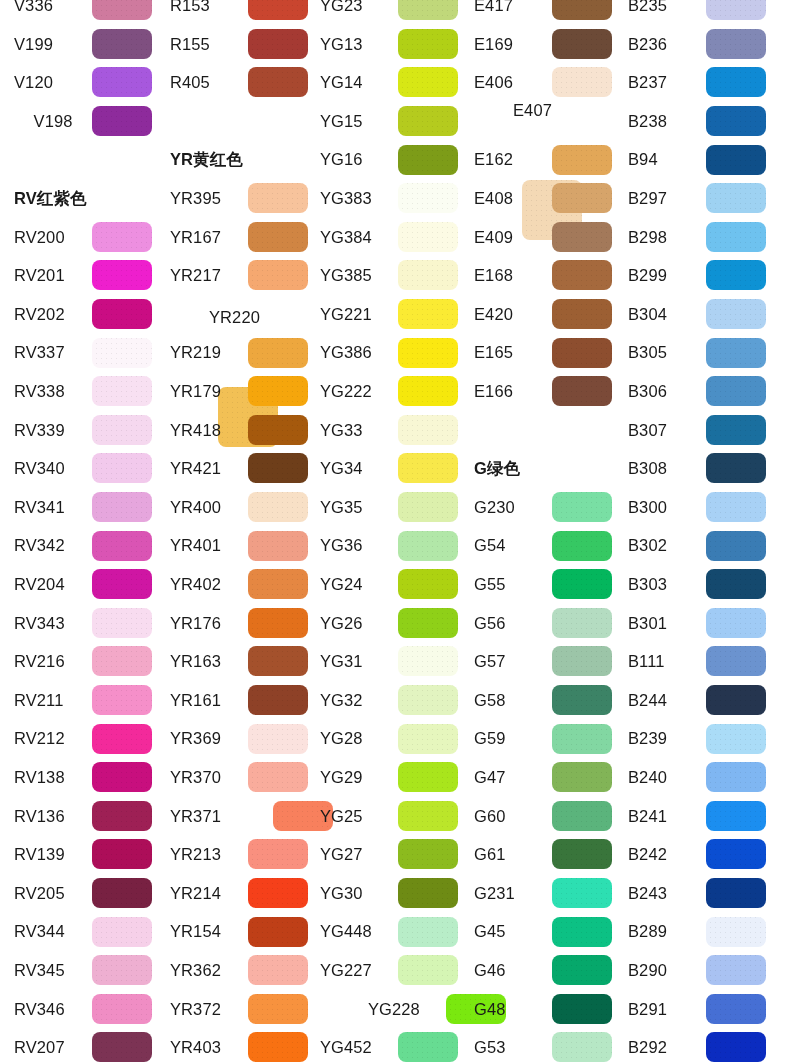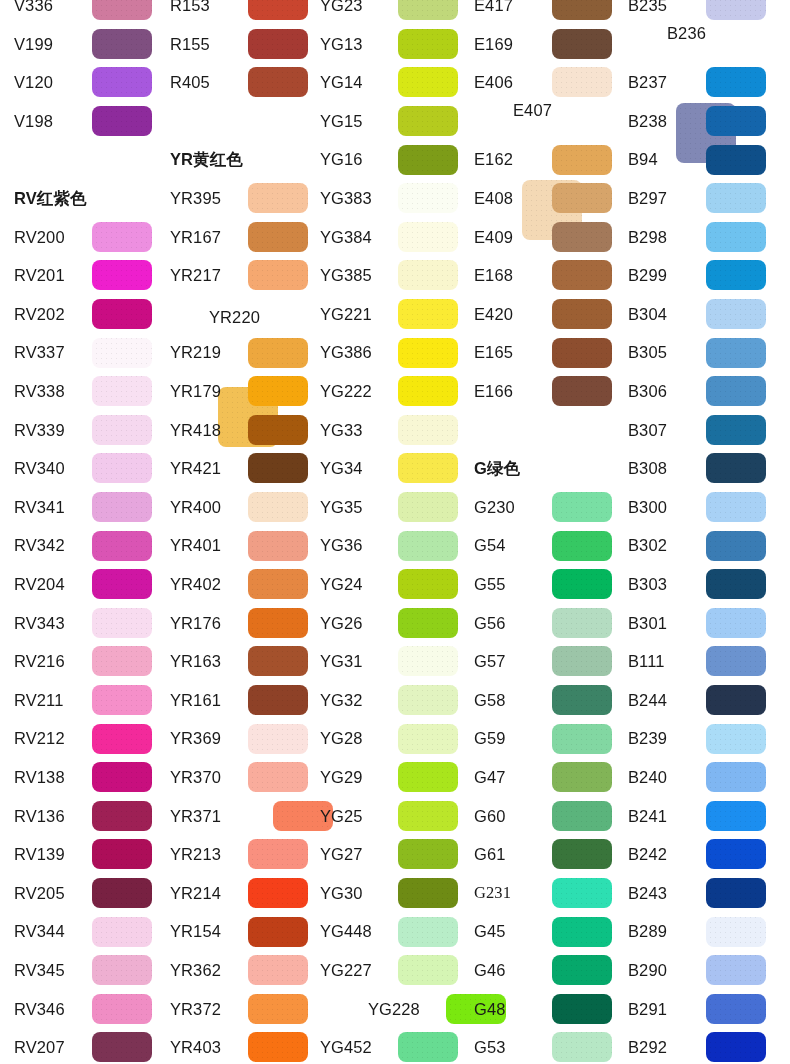--- a/index.html
+++ b/index.html
@@ -79,21 +79,21 @@
         <div class="sw filled" style="background: rgb(207, 122, 158);"></div>
       </div>
       <div class="cell" style="top: 24.6px;">
         <div class="lbl">V199</div>
         <div class="sw filled" style="background: rgb(127, 79, 128);"></div>
       </div>
       <div class="cell" style="top: 63.2px;">
         <div class="lbl">V120</div>
         <div class="sw filled" style="background: rgb(167, 88, 221);"></div>
       </div>
-      <div class="cell" style="top: 101.8px;">
+      <div class="cell" style="top: 101.8px; text-align: center;">
         <div class="lbl">V198</div>
         <div class="sw filled" style="background: rgb(142, 43, 156);"></div>
       </div>
       <div class="cell" style="top: 140.4px;">
         <div class="lbl"></div>
         <div class="sw empty"></div>
       </div>
       <div class="cell hdr" style="top: 179px;">
         <div class="lbl">RV红紫色</div>
         <div class="sw empty"></div>
@@ -501,21 +501,21 @@
         <div class="sw filled" style="background: rgb(130, 180, 87);"></div>
       </div>
       <div class="cell" style="top: 796.6px;">
         <div class="lbl">G60</div>
         <div class="sw filled" style="background: rgb(91, 180, 124);"></div>
       </div>
       <div class="cell" style="top: 835.2px;">
         <div class="lbl">G61</div>
         <div class="sw filled" style="background: rgb(57, 117, 59);"></div>
       </div>
-      <div class="cell" style="top: 873.8px; font-family: Liberation Serif, serif;">
+      <div class="cell" style="top: 873.8px;">
         <div class="lbl">G231</div>
         <div class="sw filled" style="background: rgb(45, 223, 178);"></div>
       </div>
       <div class="cell" style="top: 912.4px;">
         <div class="lbl">G45</div>
         <div class="sw filled" style="background: rgb(12, 193, 132);"></div>
       </div>
       <div class="cell" style="top: 951px;">
         <div class="lbl">G46</div>
         <div class="sw filled" style="background: rgb(6, 168, 107);"></div>
@@ -527,21 +527,21 @@
       <div class="cell" style="top: 1028.2px;">
         <div class="lbl">G53</div>
         <div class="sw filled" style="background: rgb(182, 231, 197);"></div>
       </div>
     </div>
     <div class="col" style="left: 628px;">
       <div class="cell" style="top: -14px;">
         <div class="lbl">B235</div>
         <div class="sw filled" style="background: rgb(198, 201, 235);"></div>
       </div>
-      <div class="cell" style="top: 24.6px; flex-direction: column;">
+      <div class="cell" style="top: 24.6px;">
         <div class="lbl">B236</div>
         <div class="sw filled" style="background: rgb(129, 136, 181);"></div>
       </div>
       <div class="cell" style="top: 63.2px;">
         <div class="lbl">B237</div>
         <div class="sw filled" style="background: rgb(15, 138, 212);"></div>
       </div>
       <div class="cell" style="top: 101.8px;">
         <div class="lbl">B238</div>
         <div class="sw filled" style="background: rgb(20, 101, 171);"></div>

